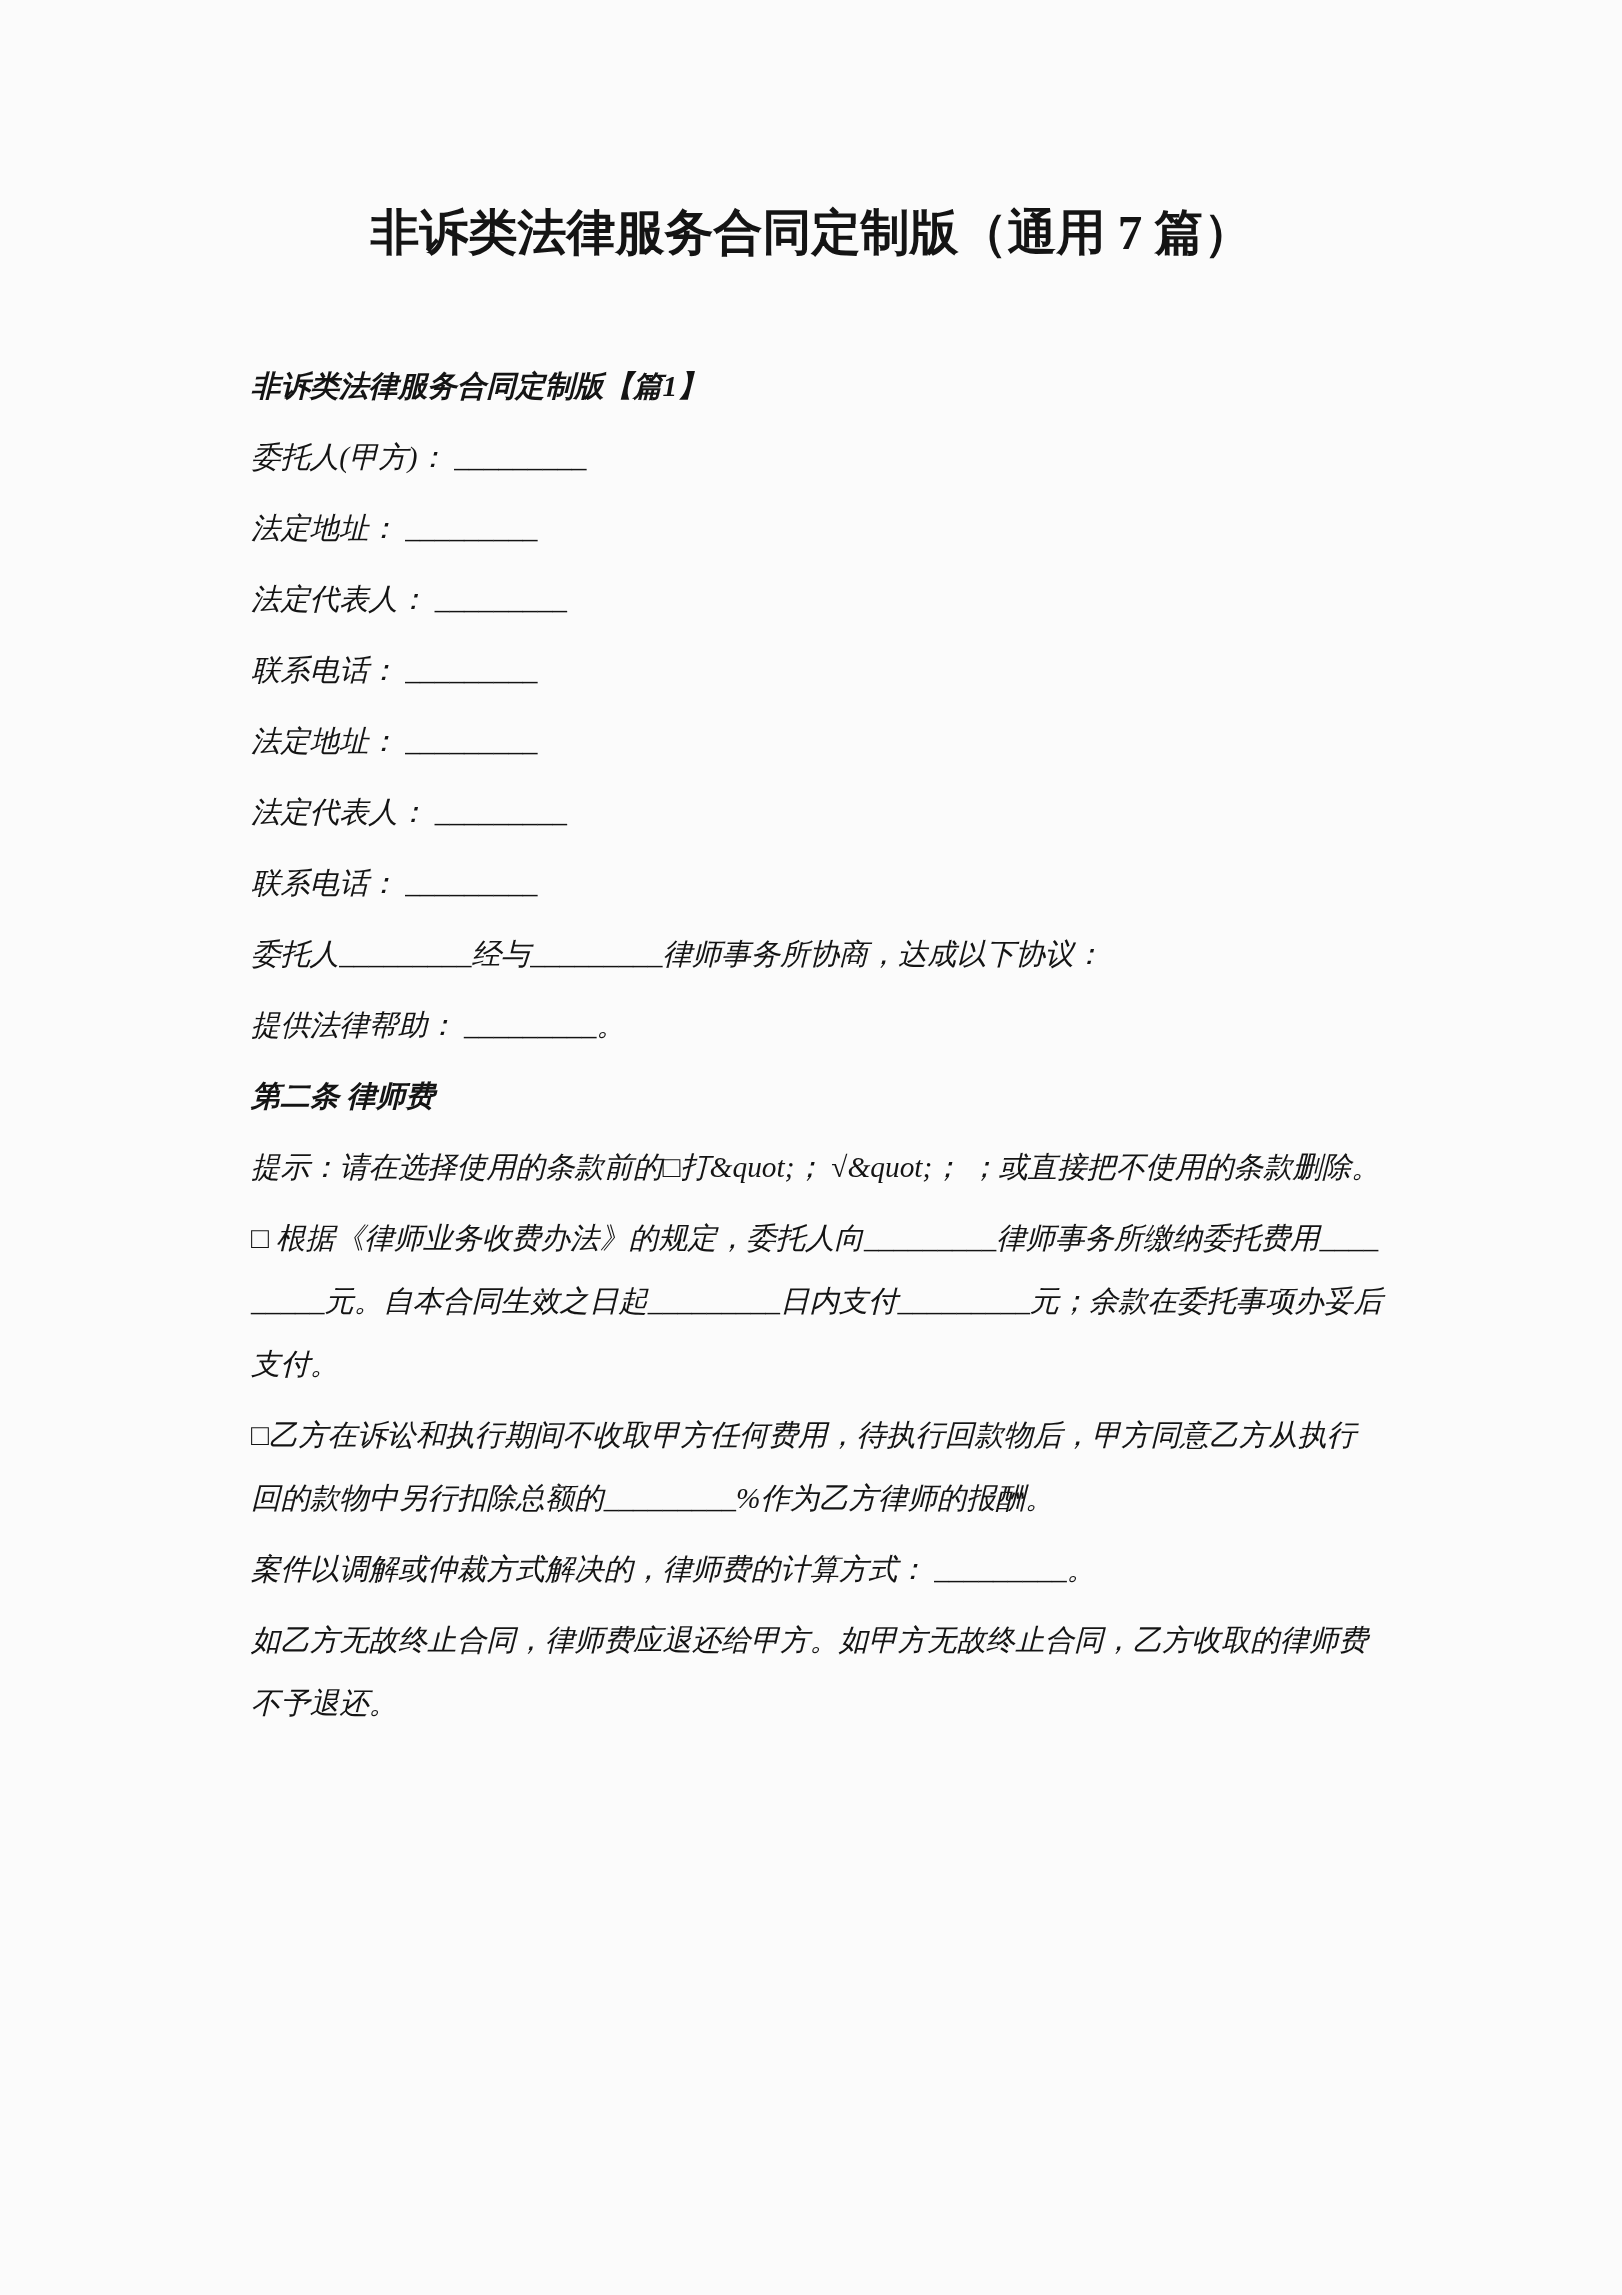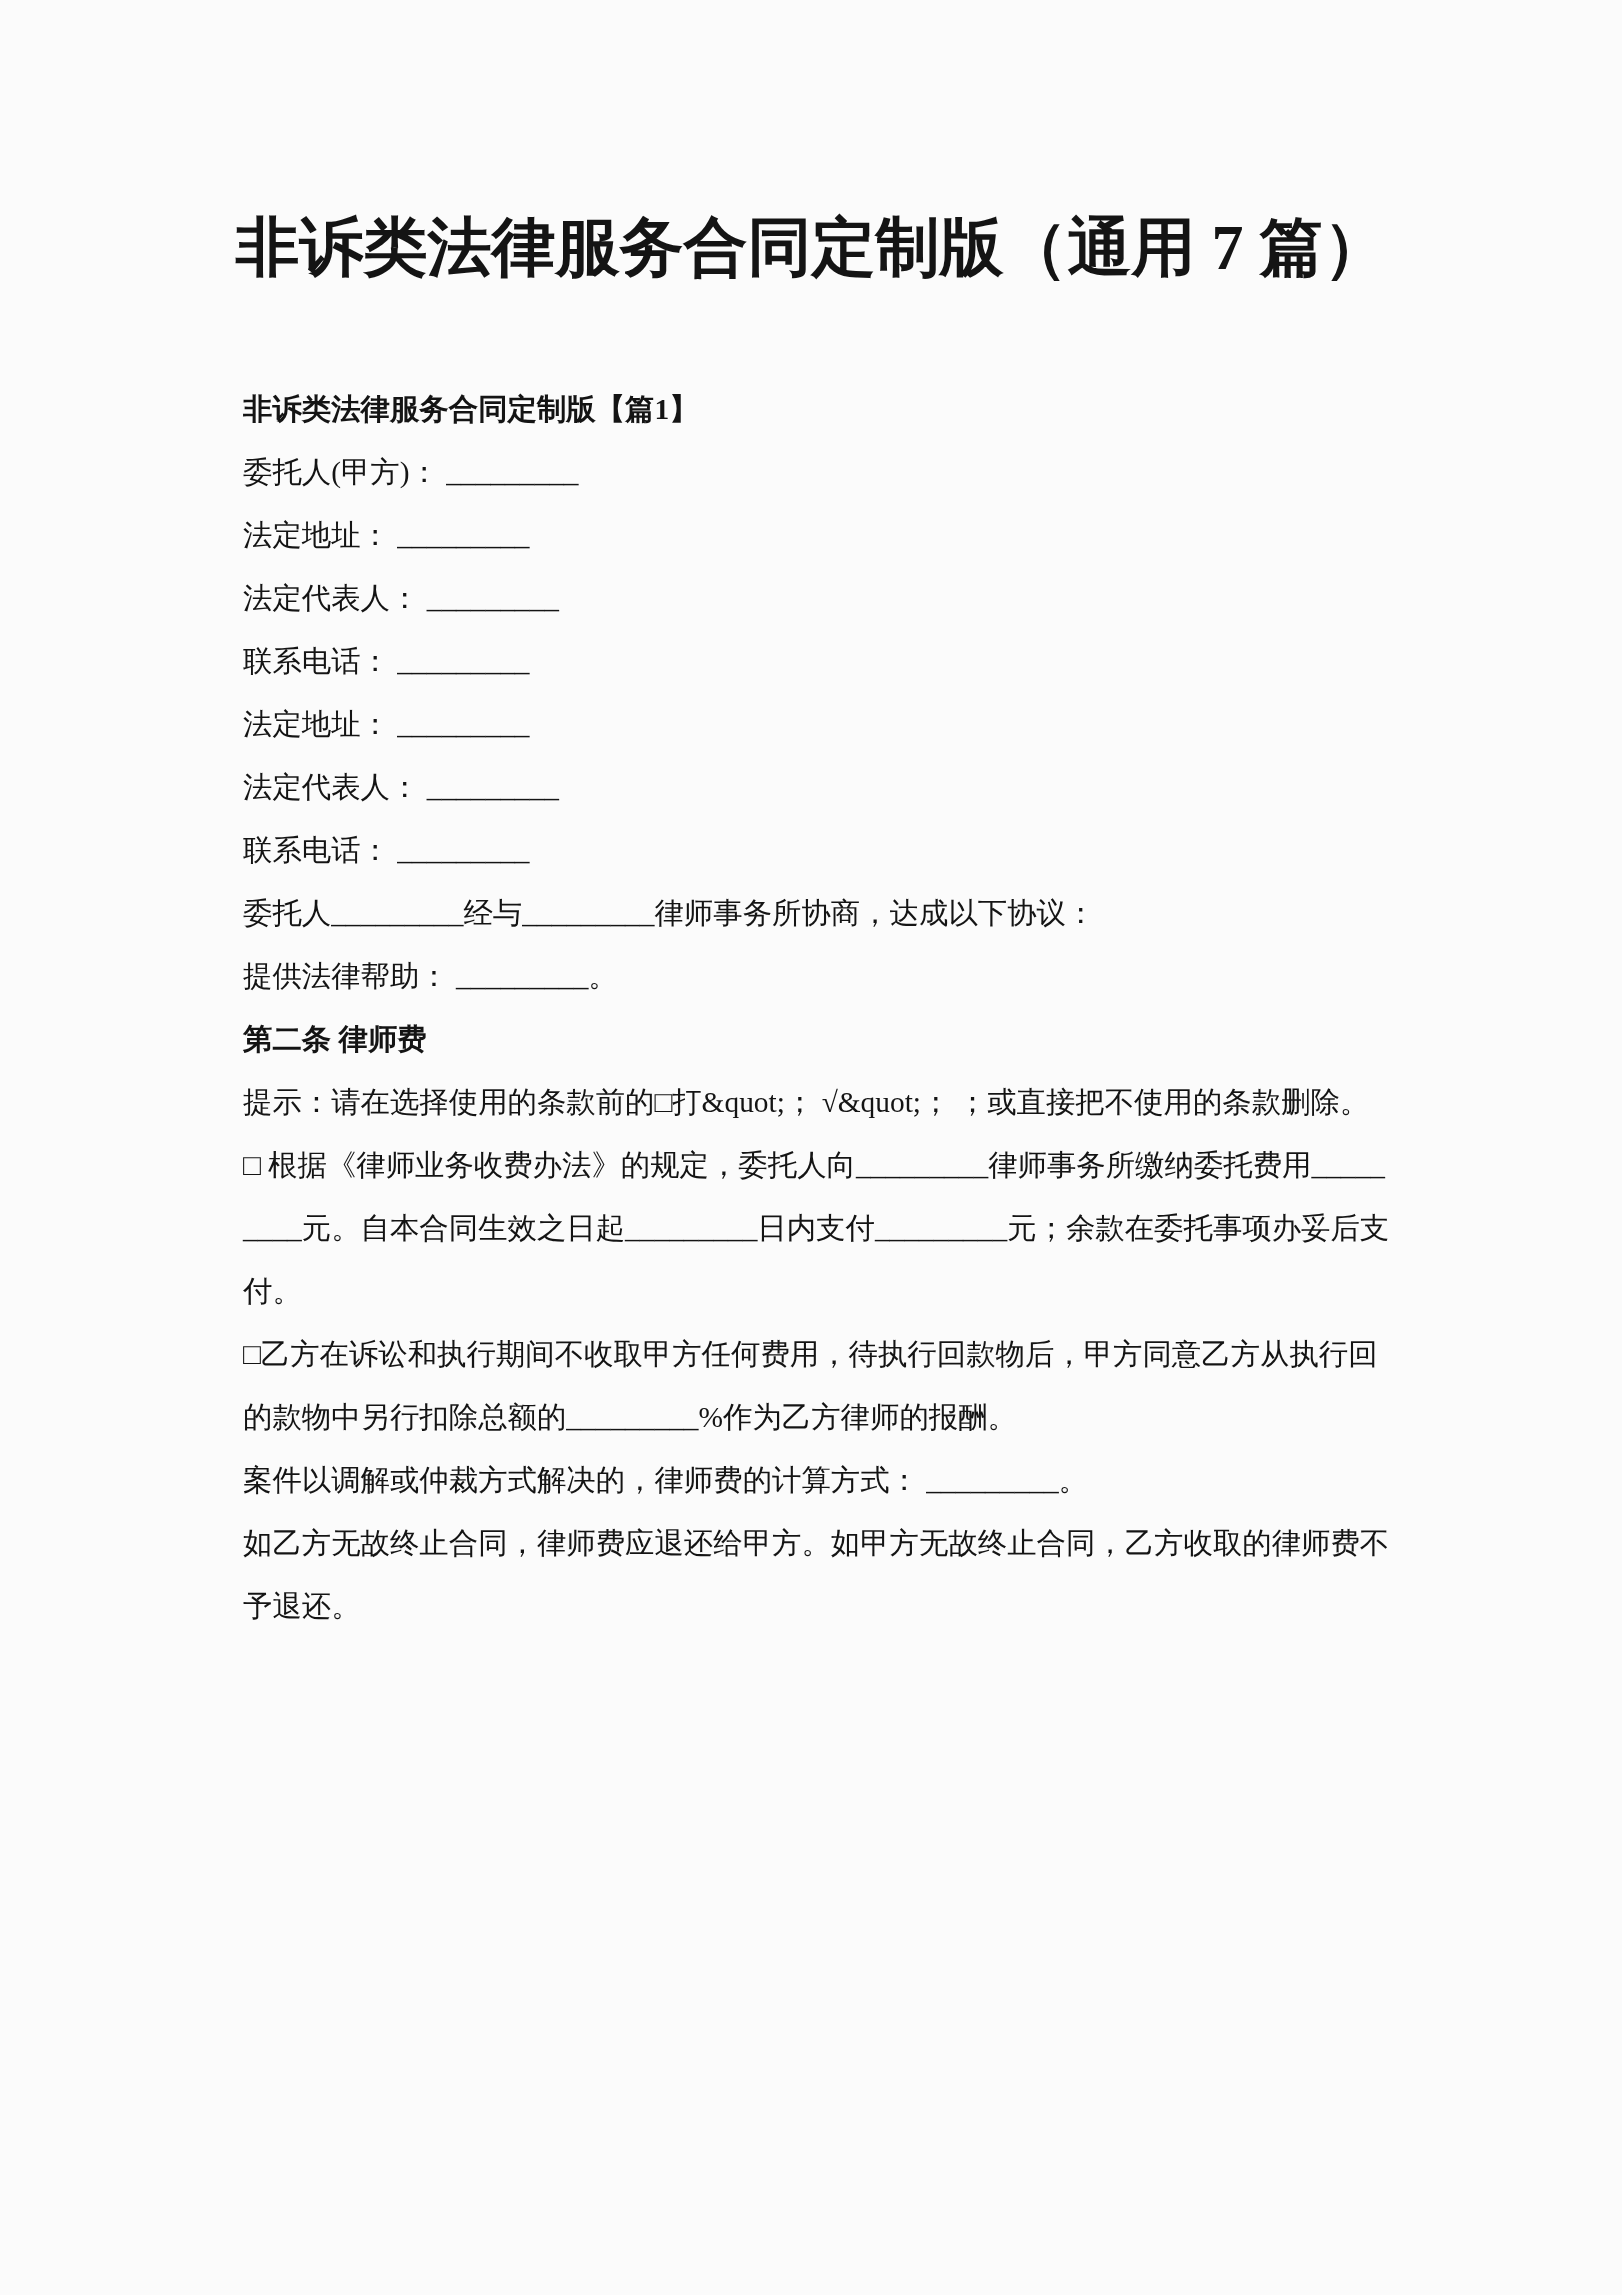--- a/index.html
+++ b/index.html
@@ -11,41 +11,42 @@
     position: relative;
     width: 1623px;
     height: 2295px;
     margin: 0 auto;
     background: #fbfbfb;
     color: #141414;
     font-family: "Liberation Serif", "DejaVu Serif", serif;
     overflow: hidden;
   }
   .doc-title {
-    margin: 16px;
+    margin: 9px;
     padding-top: 198px;
-    font-size: 64px;
+    font-size: 49px;
     line-height: 1.05;
     font-weight: 700;
     text-align: center;
     white-space: nowrap;
   }
   .doc-body {
     margin: 97px 0 0 243px;
     width: 1149px;
     font-size: 29.4px;
     line-height: 63px;
     text-align: left;
   }
   .doc-body p {
-    margin: 0;
+    margin: 8px;
     padding: 0;
     font-weight: 400;
     word-break: break-all;
     overflow-wrap: anywhere;
+    font-style: italic;
   }
   .doc-body p.bold {
     font-weight: 700;
   }
 </style>
 </head>
 <body>
 
 <div class="page">
   <h1 class="doc-title">非诉类法律服务合同定制版（通用 7 篇）</h1>

